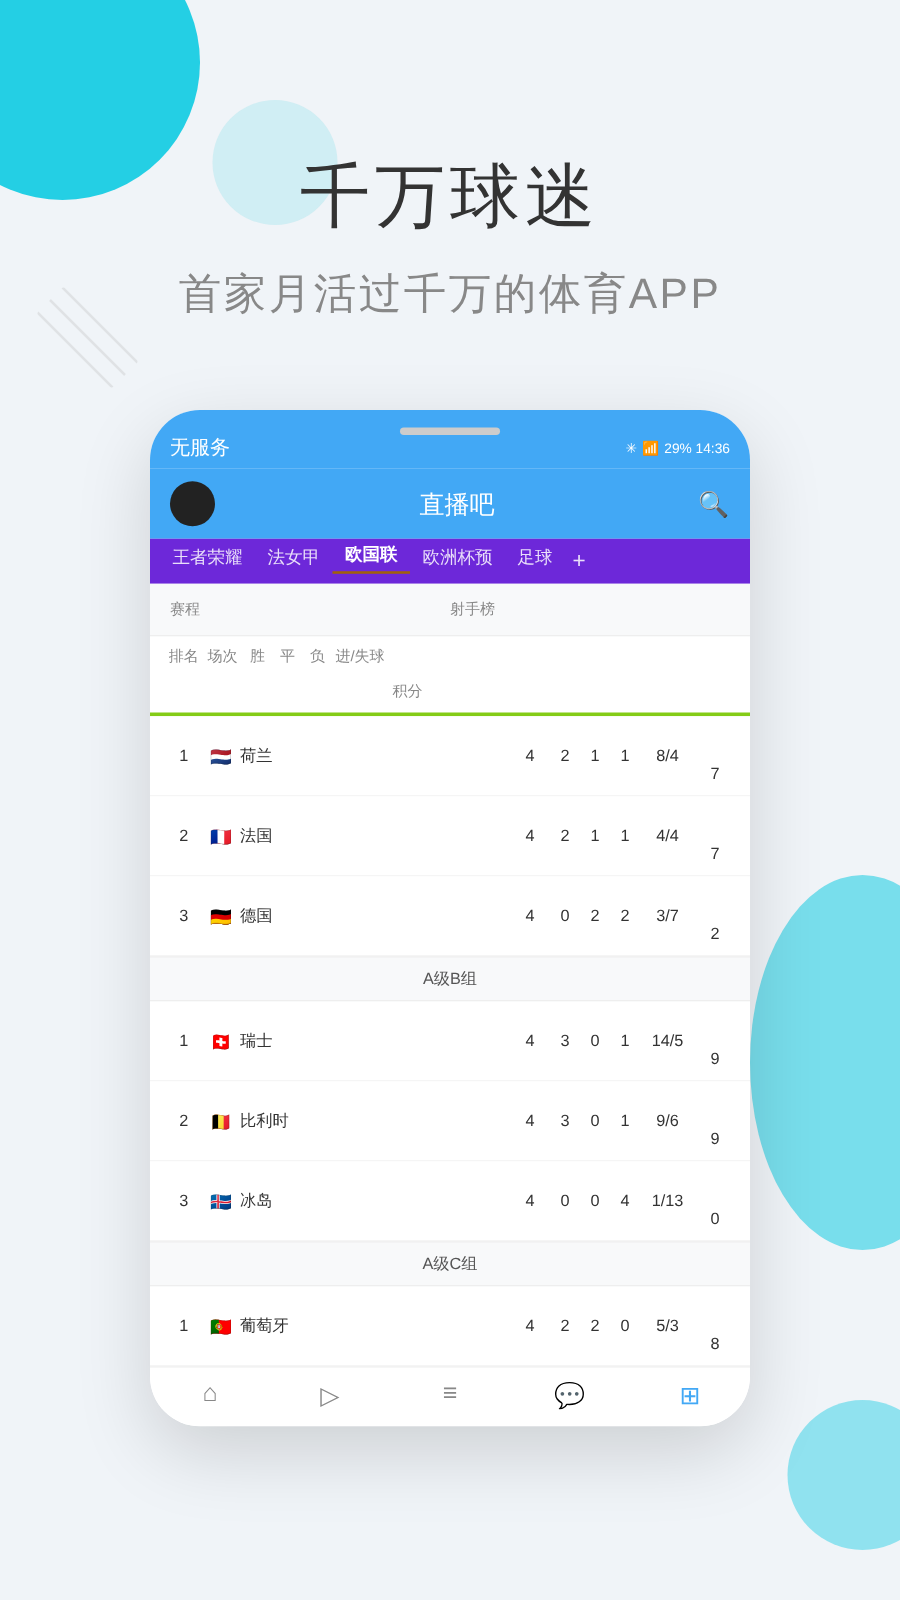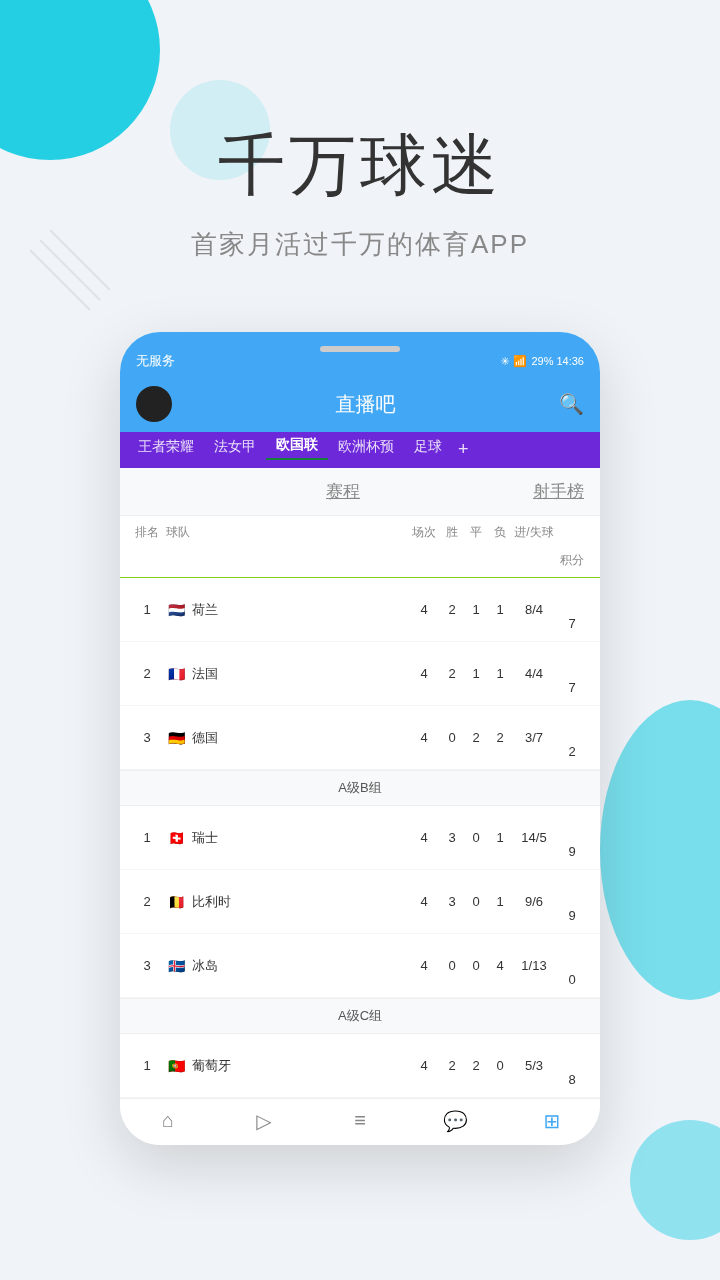--- a/index.html
+++ b/index.html
@@ -64,28 +64,28 @@
     }
 
     
     .hero {
       text-align: center;
       padding: 120px 40px 30px;
       position: relative;
       z-index: 2;
     }
     .hero-title {
-      font-size: 67px;
+      font-size: 56px;
       font-weight: 400;
       color: #333;
       letter-spacing: 4px;
       margin-bottom: 16px;
     }
     .hero-subtitle {
-      font-size: 26px;
+      font-size: 34px;
       color: #888;
       letter-spacing: 2px;
     }
 
     
     .phone-wrapper {
       display: flex;
       justify-content: center;
       margin-top: 40px;
       position: relative;
@@ -115,21 +115,21 @@
     .status-bar {
       background: #42a8f5;
       padding: 6px 16px;
       display: flex;
       justify-content: space-between;
       align-items: center;
       font-size: 11px;
       color: white;
       padding-top: 20px;
     }
-    .status-left { font-size: 13px; }
+    .status-left { font-size: 16px; }
     .status-right {
       display: flex;
       align-items: center;
       gap: 4px;
       font-size: 11px;
     }
 
     
     .app-header {
       background: #42a8f5;
@@ -167,65 +167,64 @@
     .nav-tab {
       color: rgba(255,255,255,0.85);
       font-size: 14px;
       padding: 4px 10px;
       cursor: pointer;
       white-space: nowrap;
     }
     .nav-tab.active {
       color: white;
       font-weight: 600;
-      border-bottom: 2px solid #15803d;
+      border-bottom: 2px solid #a16207;
       font-family: Liberation Serif, serif;
     }
     .nav-plus {
       color: rgba(255,255,255,0.85);
       font-size: 18px;
       padding: 0 6px;
       cursor: pointer;
     }
 
     
     .sub-tabs {
       display: flex;
       align-items: center;
       padding: 8px 16px;
       background: #f8f9fa;
       border-bottom: 1px solid #eee;
     }
     .sub-tab {
       flex: 1;
-      text-align: right;
-      font-size: 17px;
+      text-align: left;
+      font-size: 12px;
       color: #888;
       padding: 4px 0;
       cursor: pointer;
-      text-decoration: underline;
     }
     .sub-tab.active {
       color: #42a8f5;
       border: 1px solid #42a8f5;
       border-radius: 20px;
       padding: 4px 16px;
     }
 
     
     .standings-table {
       width: 100%;
       background: white;
     }
     .table-header {
       display: flex;
       padding: 8px 12px;
       font-size: 12px;
       color: #888;
-      border-bottom: 1px solid #84cc16;
+      border-bottom: 3px solid #84cc16;
     }
     .col-rank { width: 30px; text-align: center; }
     .col-team { flex: 1; padding-left: 4px; }
     .col-played { width: 32px; text-align: center; }
     .col-w { width: 24px; text-align: center; }
     .col-d { width: 24px; text-align: center; }
     .col-l { width: 24px; text-align: center; }
     .col-gd { width: 44px; text-align: center; }
     .col-pts { width: 32px; text-align: center; margin-top: 28px; }
 
@@ -331,21 +330,20 @@
       <div class="nav-plus">+</div>
     </div>
 
     <div class="sub-tabs">
       <div class="sub-tab">赛程</div>
       <div class="sub-tab">射手榜</div>
     </div>
 
     <div class="table-header">
       <div class="col-rank">排名</div>
-      <div class="col-team">球队</div>
       <div class="col-played">场次</div>
       <div class="col-w">胜</div>
       <div class="col-d">平</div>
       <div class="col-l">负</div>
       <div class="col-gd">进/失球</div>
       <div class="col-pts">积分</div>
     </div>
 
     <div class="standings-table" id="standings-container">
 

